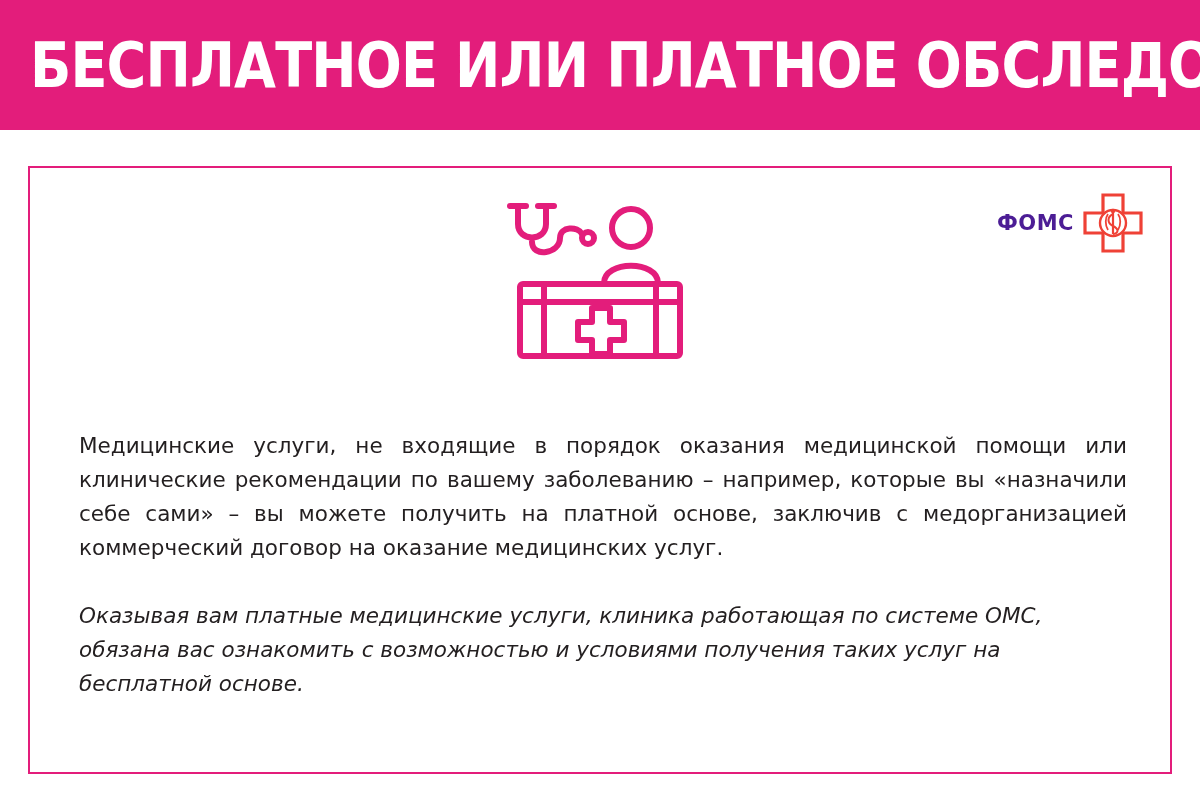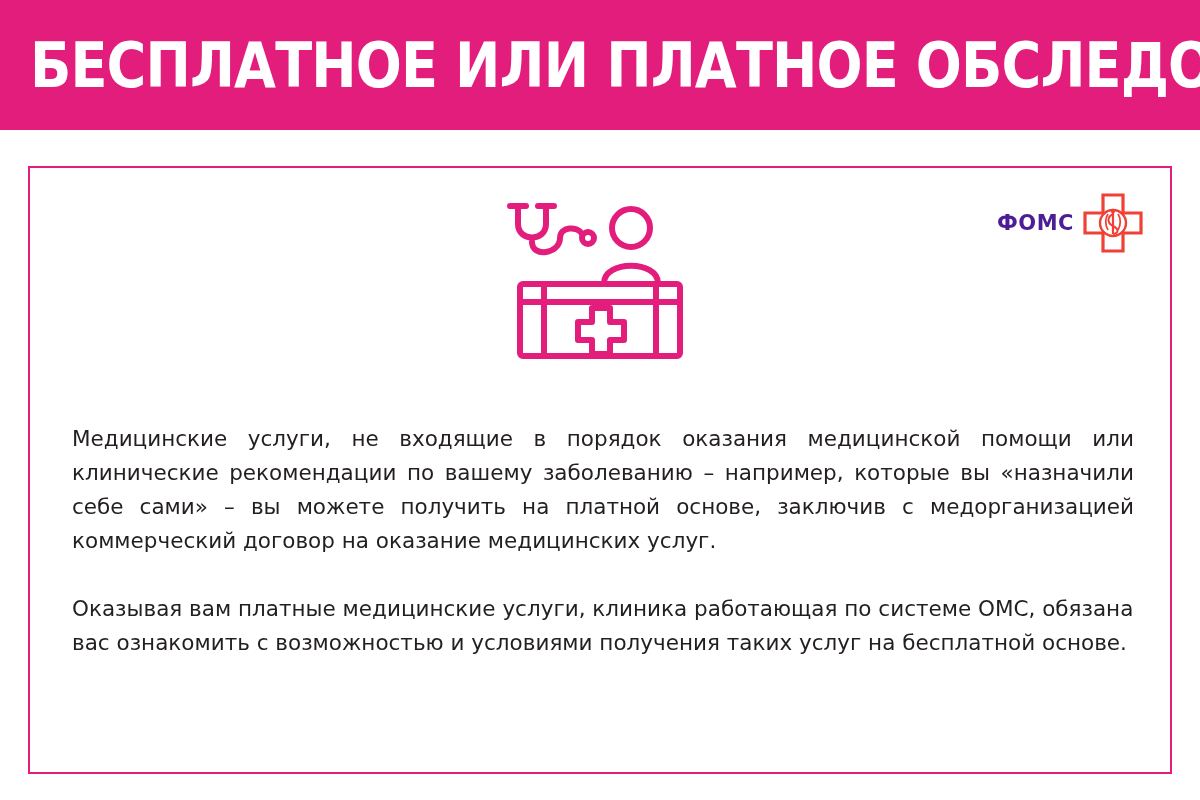--- a/index.html
+++ b/index.html
@@ -101,27 +101,28 @@
     top: 250px;
     left: 38px;
     width: 1070px;
   }
   .para {
     color: #231f20;
     font-family: "DejaVu Sans", sans-serif;
     font-size: 21.5px;
     line-height: 34px;
     text-align: justify;
-    margin: 4px;
+    margin: 11px;
   }
   .para + .para {
     margin-top: 34px;
   }
   .para.last {
     text-align: left;
+    font-style: italic;
   }
 </style>
 </head>
 <body>
 
 <div class="poster">
 
   <div class="header-band">
     <div class="header-title">БЕСПЛАТНОЕ ИЛИ ПЛАТНОЕ ОБСЛЕДОВАНИЕ?</div>
   </div>

